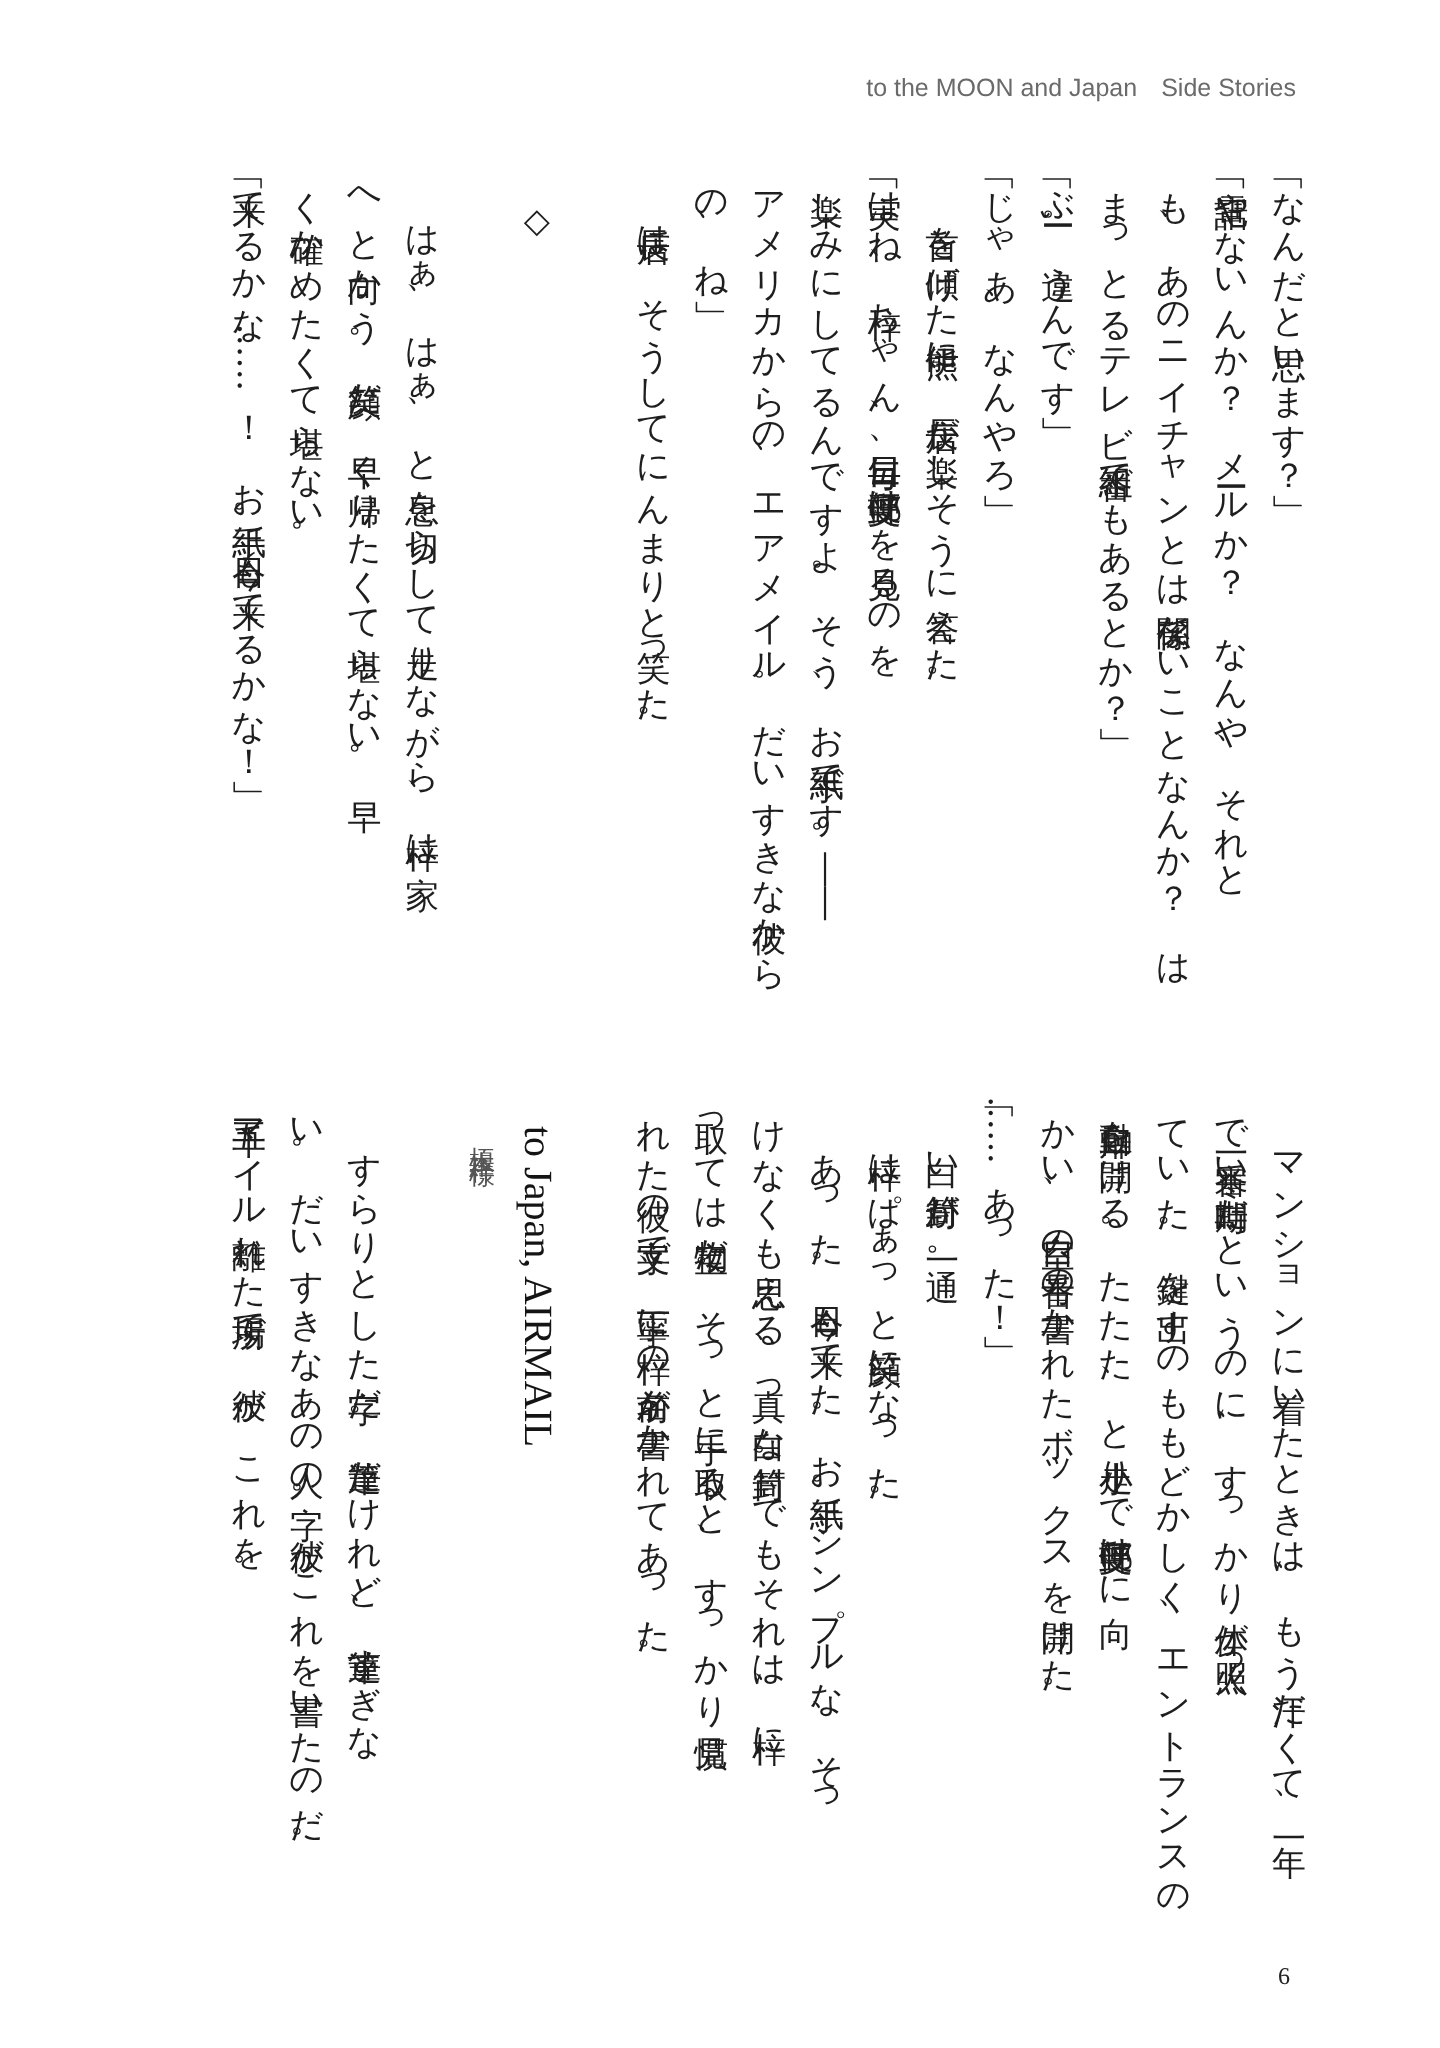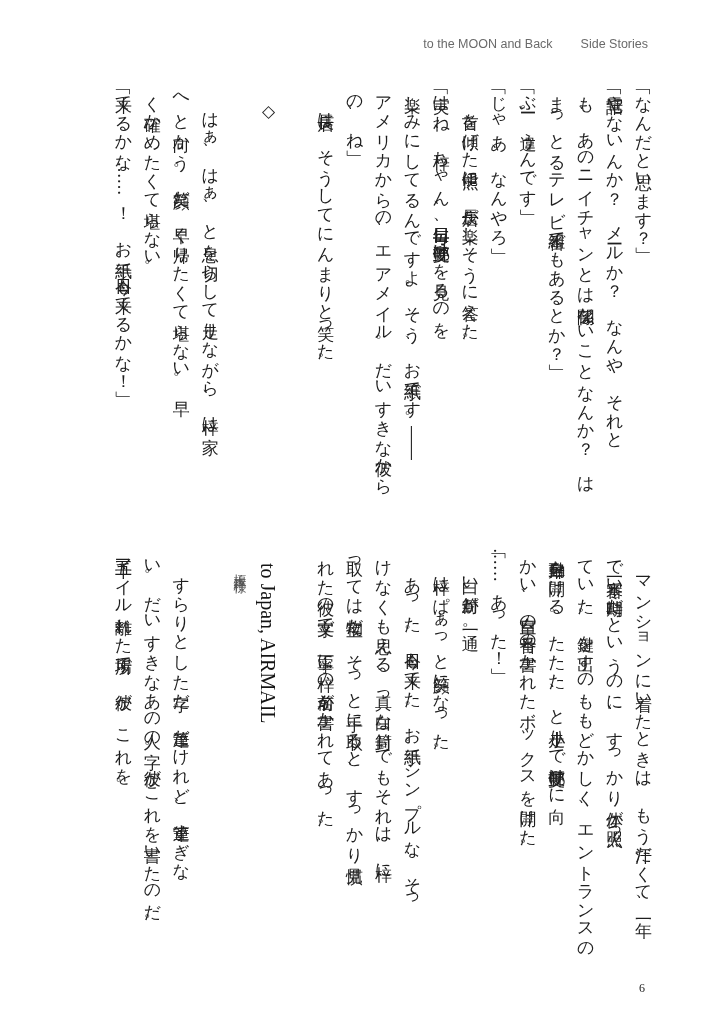--- a/index.html
+++ b/index.html
@@ -17,21 +17,21 @@
       position: absolute;
       top: 37px;
       right: 72px;
       font-family: "Liberation Sans", sans-serif;
       font-size: 12.5px;
       line-height: 14px;
       color: #6a6a6a;
       white-space: nowrap;
     }
     .running-head .section {
-      margin-left: 28px;
+      margin-left: 12px;
     }
     .tier {
       position: absolute;
       left: 108px;
       width: 550px;
       height: 412px;
       writing-mode: vertical-rl;
       text-orientation: mixed;
       font-family: "DejaVu Serif", serif;
       font-size: 17px;
@@ -77,21 +77,21 @@
       font-family: "Liberation Serif", serif;
       font-size: 12px;
       line-height: 14px;
       color: #222222;
     }
   </style>
 </head>
 <body>
 
 <div class="running-head">
-  <span>to the MOON and Back</span><span class="section">Side Stories</span>
+  <span>to the MOON and Japan</span><span class="section">Side Stories</span>
 </div>
 
 <div class="tier tier-upper">
   <div class="ln">「なんだと思います？」</div>
   <div class="ln">「電話やないんか？　メールか？　なんや、それと</div>
   <div class="ln">も、あのニイチャンとは関係ないことなんか？　は</div>
   <div class="ln">まっとるテレビ番組でもあるとか？」</div>
   <div class="ln">「ぶー。違うんです」</div>
   <div class="ln">「じゃあ、なんやろ」</div>
   <div class="ln">　首を傾げた伊熊に、店長が楽しそうに答えた。</div>

